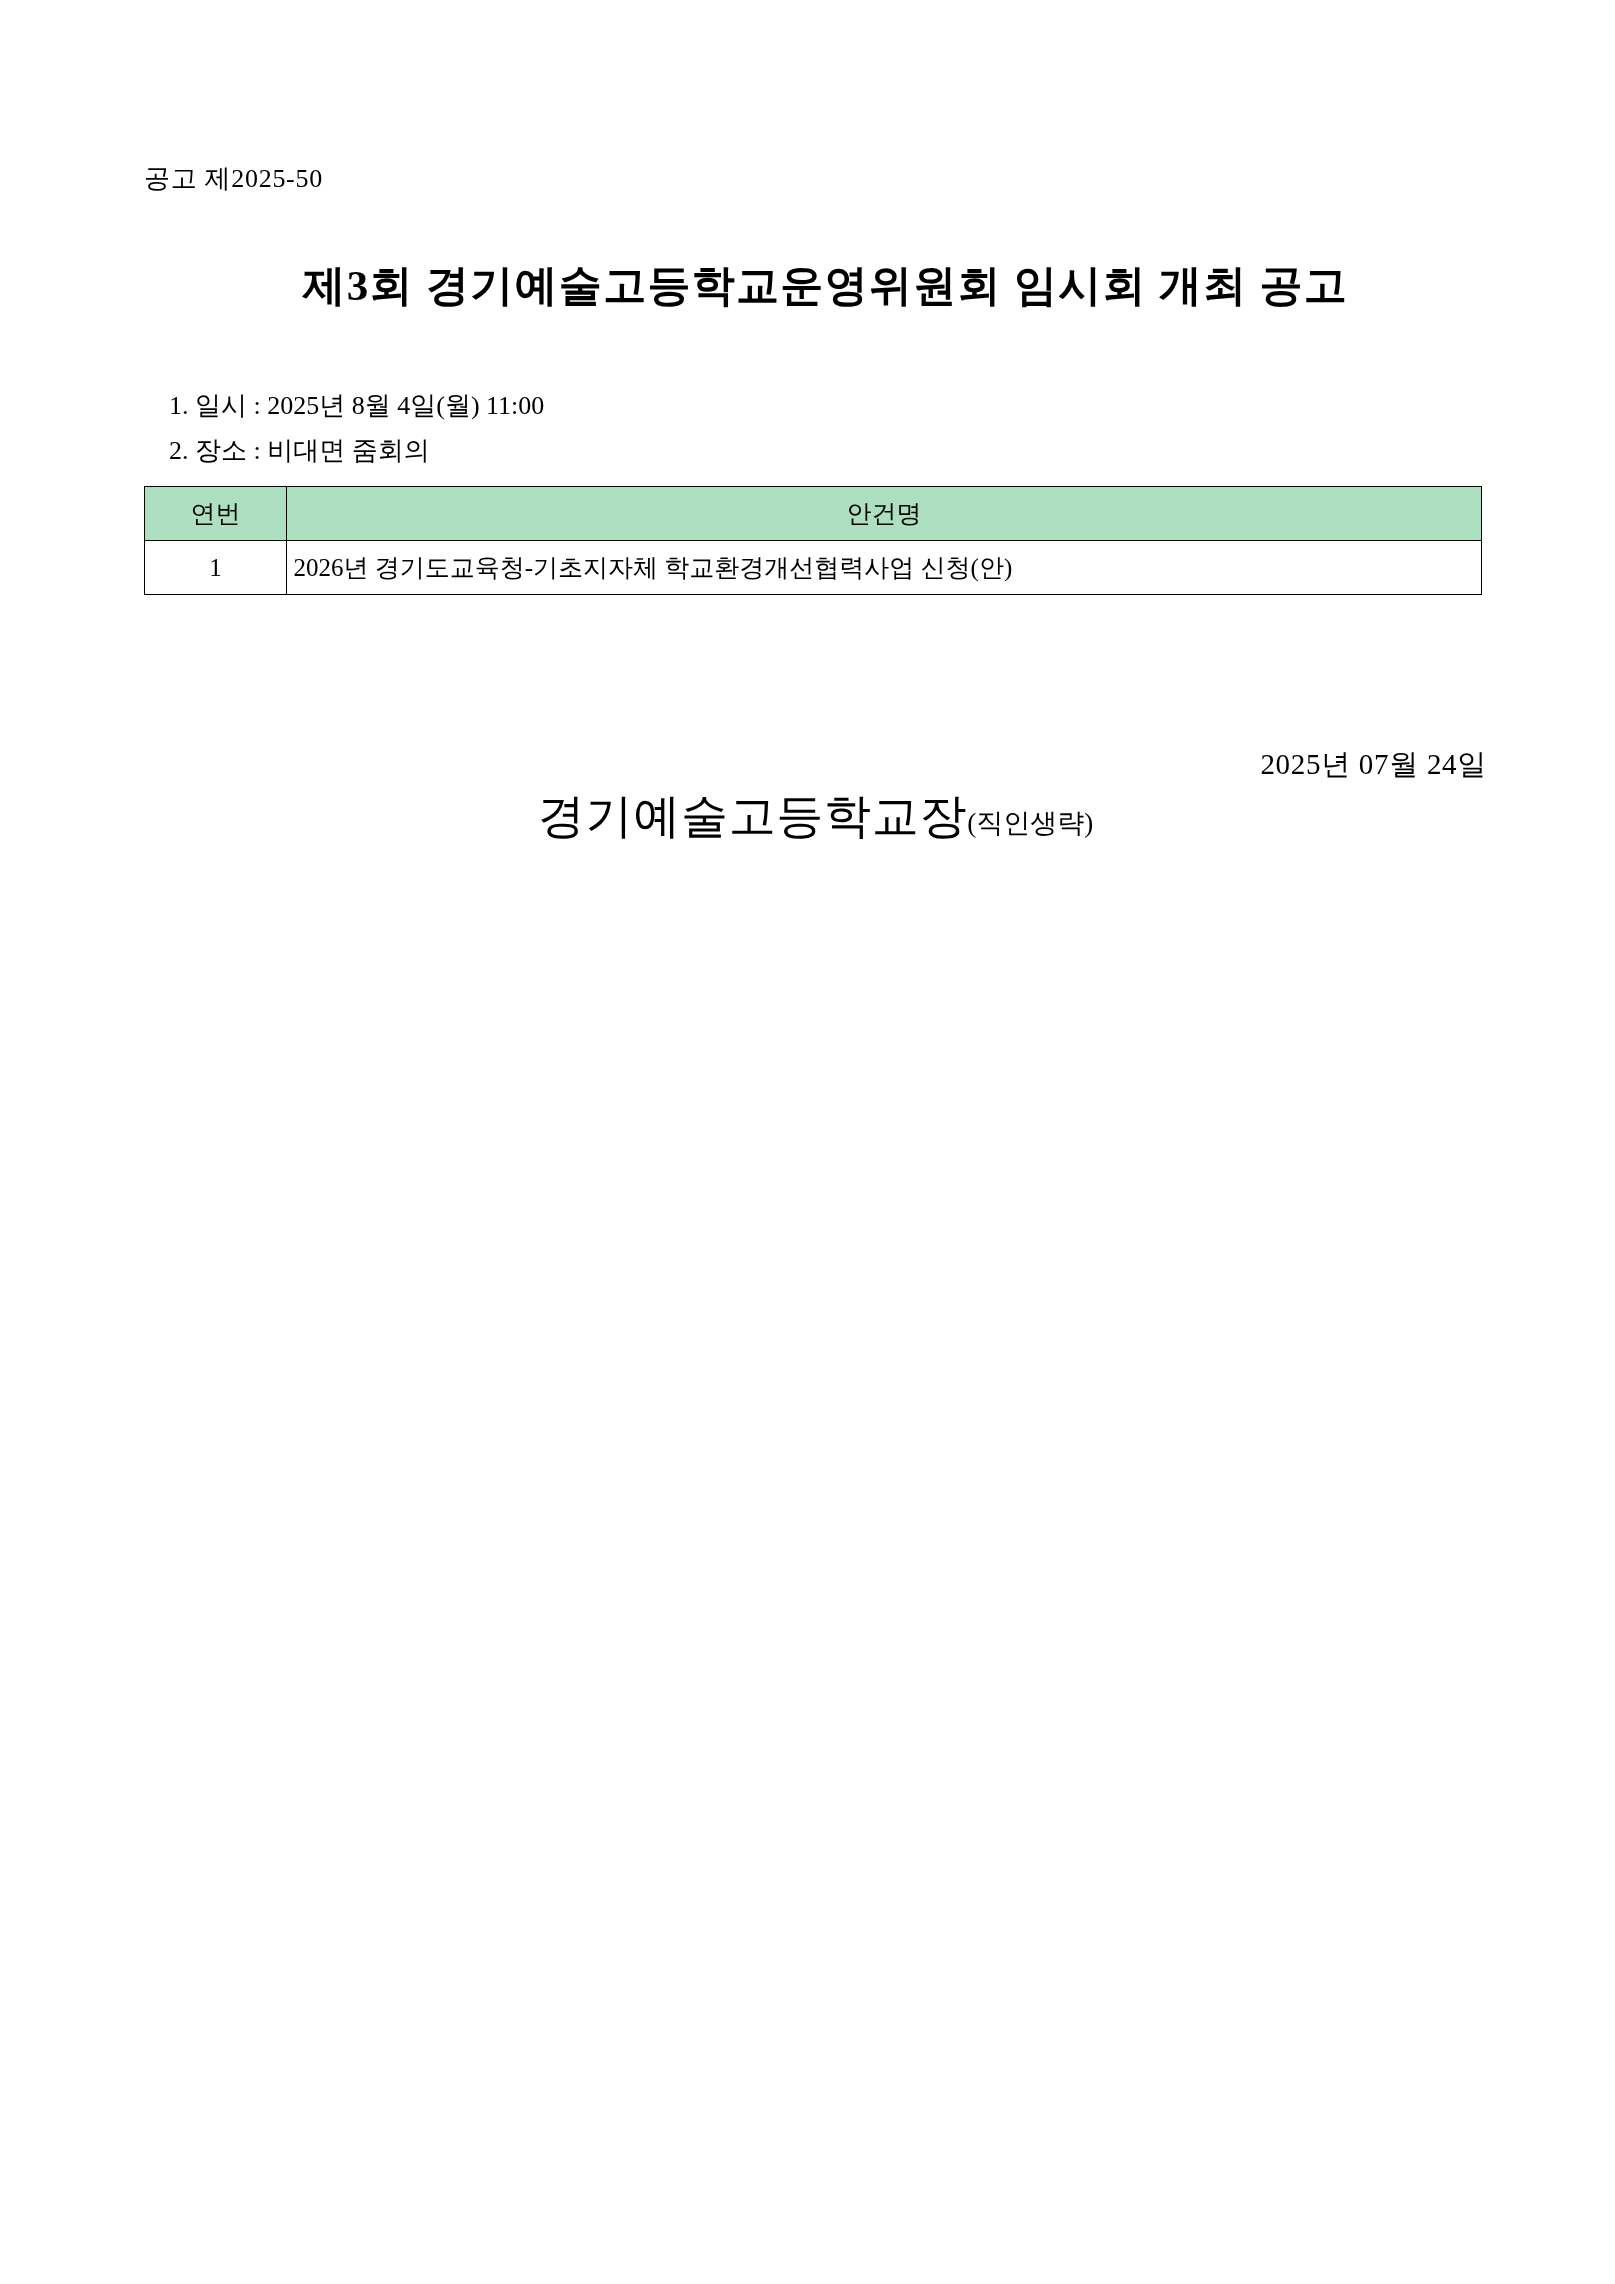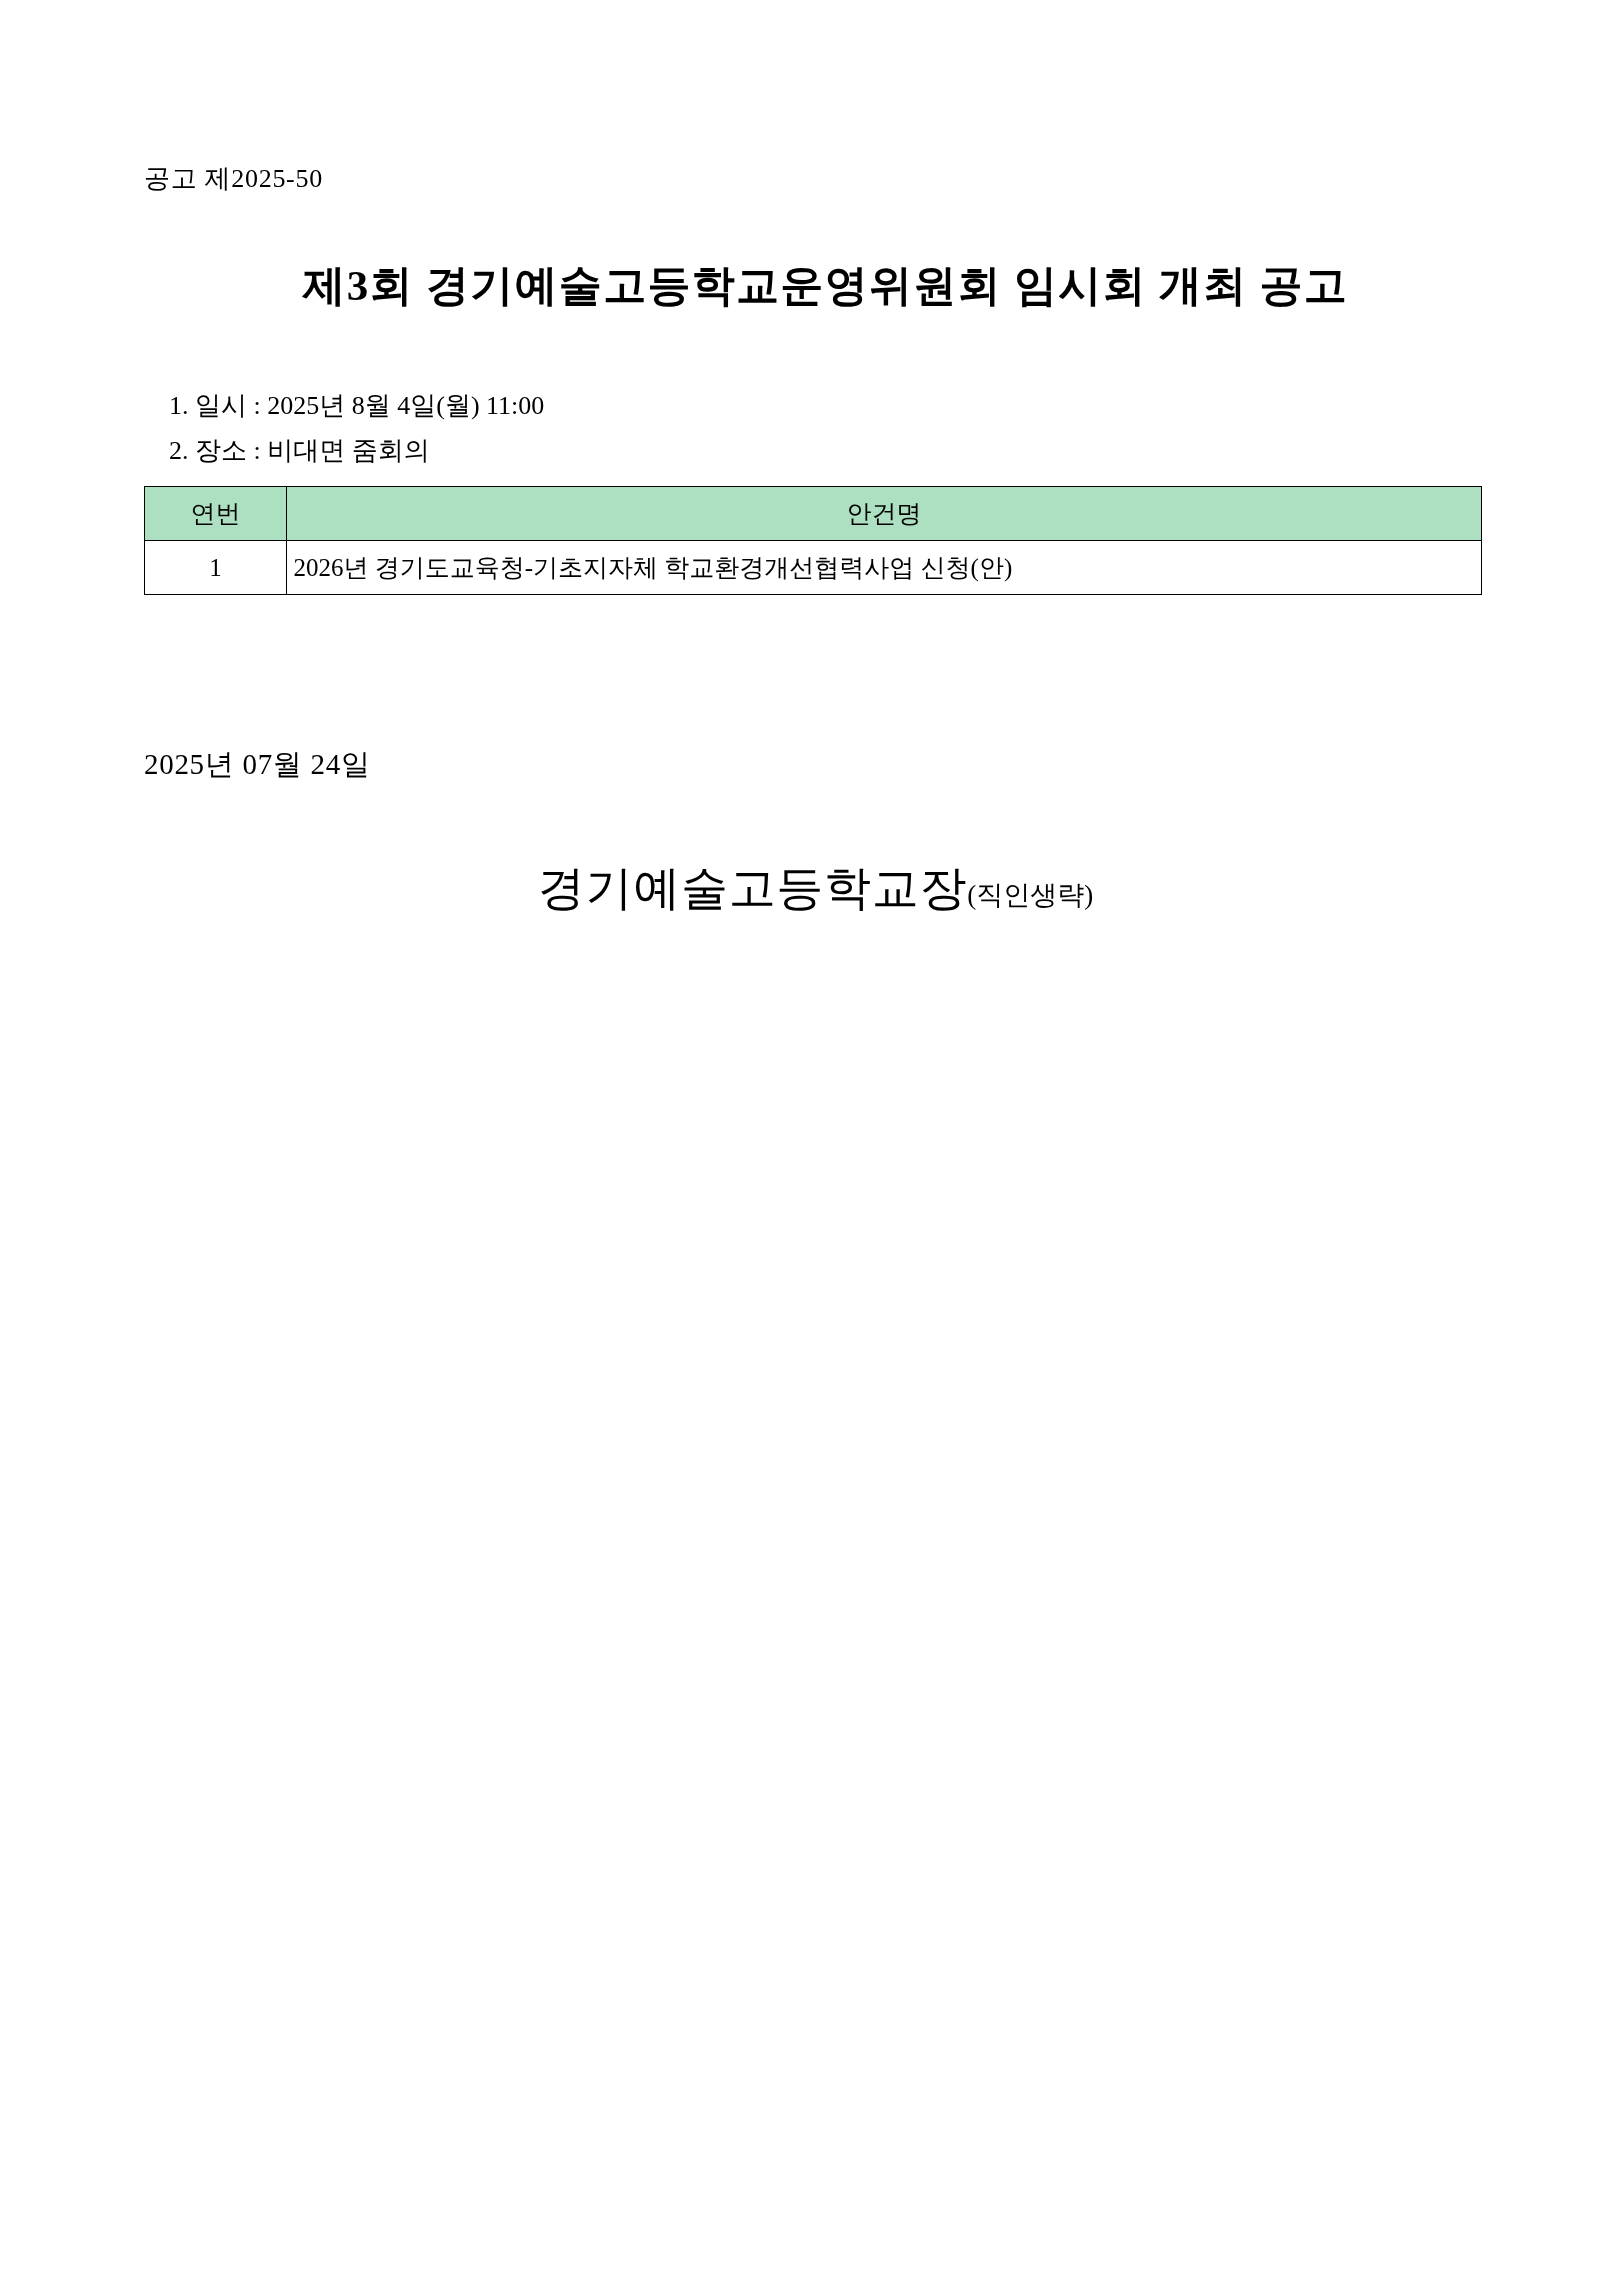--- a/index.html
+++ b/index.html
@@ -86,29 +86,28 @@
   }
   td.col-name {
     text-align: left;
     padding-left: 14.3px;
   }
   thead tr {
     background: #ace0c0;
   }
 
   .date-line {
-    text-align: left;
+    text-align: right;
     font-size: 29px;
     margin-top: 150px;
     letter-spacing: 0.7px;
   }
 
   .signature {
     text-align: center;
-    margin-top: 72px;
     white-space: nowrap;
   }
   .signature .org {
     font-size: 47px;
     letter-spacing: 0.7px;
   }
   .signature .seal {
     font-size: 27px;
   }
 </style>

